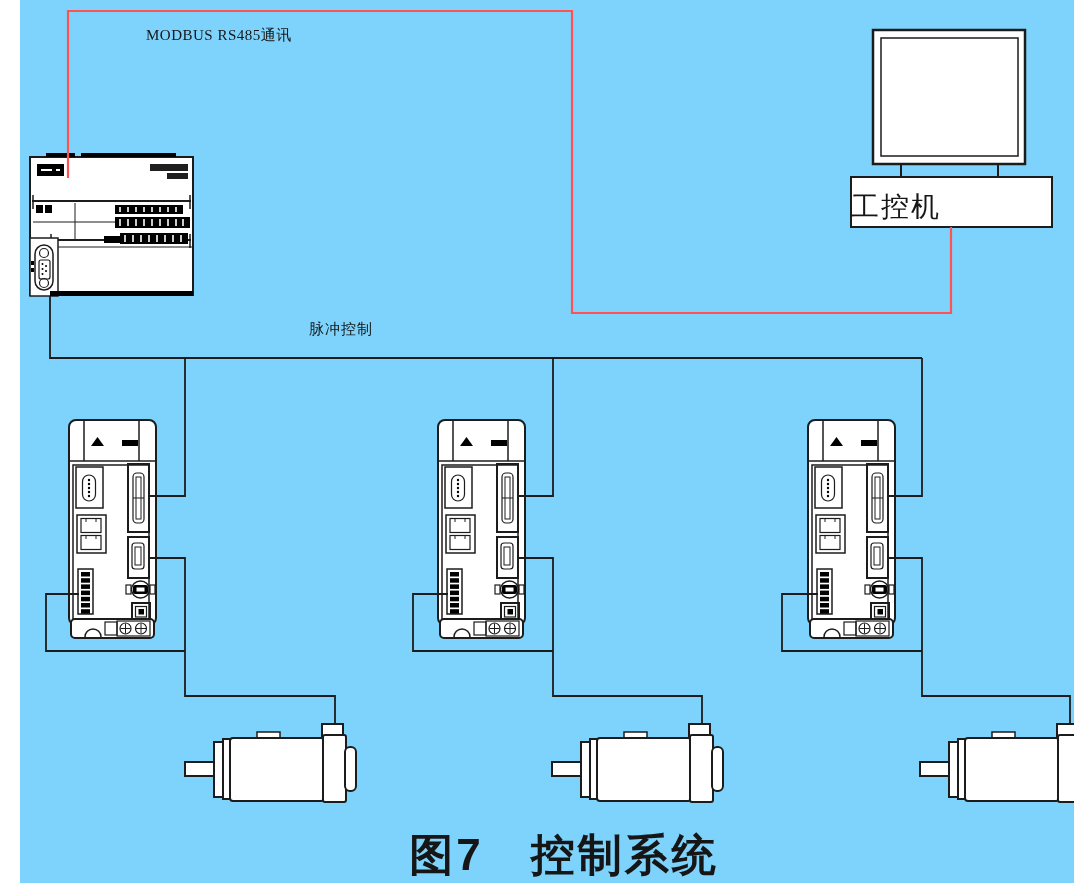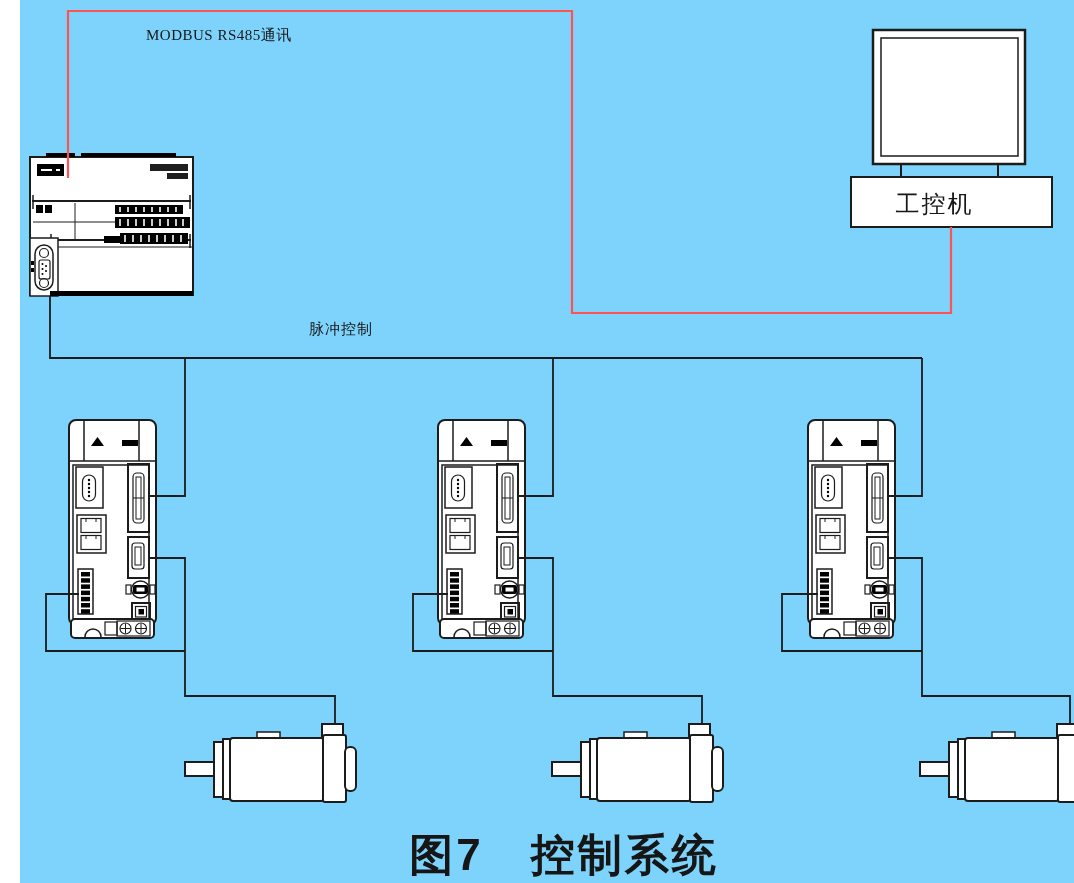--- a/index.html
+++ b/index.html
@@ -4,21 +4,21 @@
 <style>
   html,body{margin:0;padding:0;background:#fff;}
   .stage{
     position:relative;width:1074px;height:883px;background:#7dd3fc;overflow:hidden;
     font-family:"Liberation Sans",sans-serif;color:#161616;margin-left:20px;
   }
   .stage svg{position:absolute;left:0;top:0;}
   .lbl{position:absolute;white-space:nowrap;color:#161616;}
   .lbl-modbus{left:126px;top:26px;font-size:15px;font-family:"Liberation Serif",serif;letter-spacing:.5px;}
   .lbl-pulse{left:289px;top:320px;font-size:15px;font-family:"Liberation Serif",serif;letter-spacing:1px;}
-  .lbl-ipc{left:831px;top:188px;width:167px;text-align:center;font-size:24px;font-family:"Liberation Serif",serif;letter-spacing:2px;}
+  .lbl-ipc{left:831px;top:188px;width:167px;text-align:left;font-size:28px;font-family:"Liberation Serif",serif;letter-spacing:2px;}
   .caption{position:absolute;left:0;right:0;top:826px;text-align:center;font-size:44px;font-weight:600;letter-spacing:3px;padding-left:14px;}
   
   .s1{fill:none;stroke:#1c1c1c;stroke-width:1;}
   .s12{fill:none;stroke:#1c1c1c;stroke-width:1.2;}
   .s15{fill:none;stroke:#1c1c1c;stroke-width:1.5;}
   .s2{fill:none;stroke:#1c1c1c;stroke-width:2;}
   .w{fill:#ffffff;stroke:#1c1c1c;}
   .blk{fill:#000;stroke:none;}
   .wire{fill:none;stroke:#1c1c1c;stroke-width:1.8;}
 </style>

